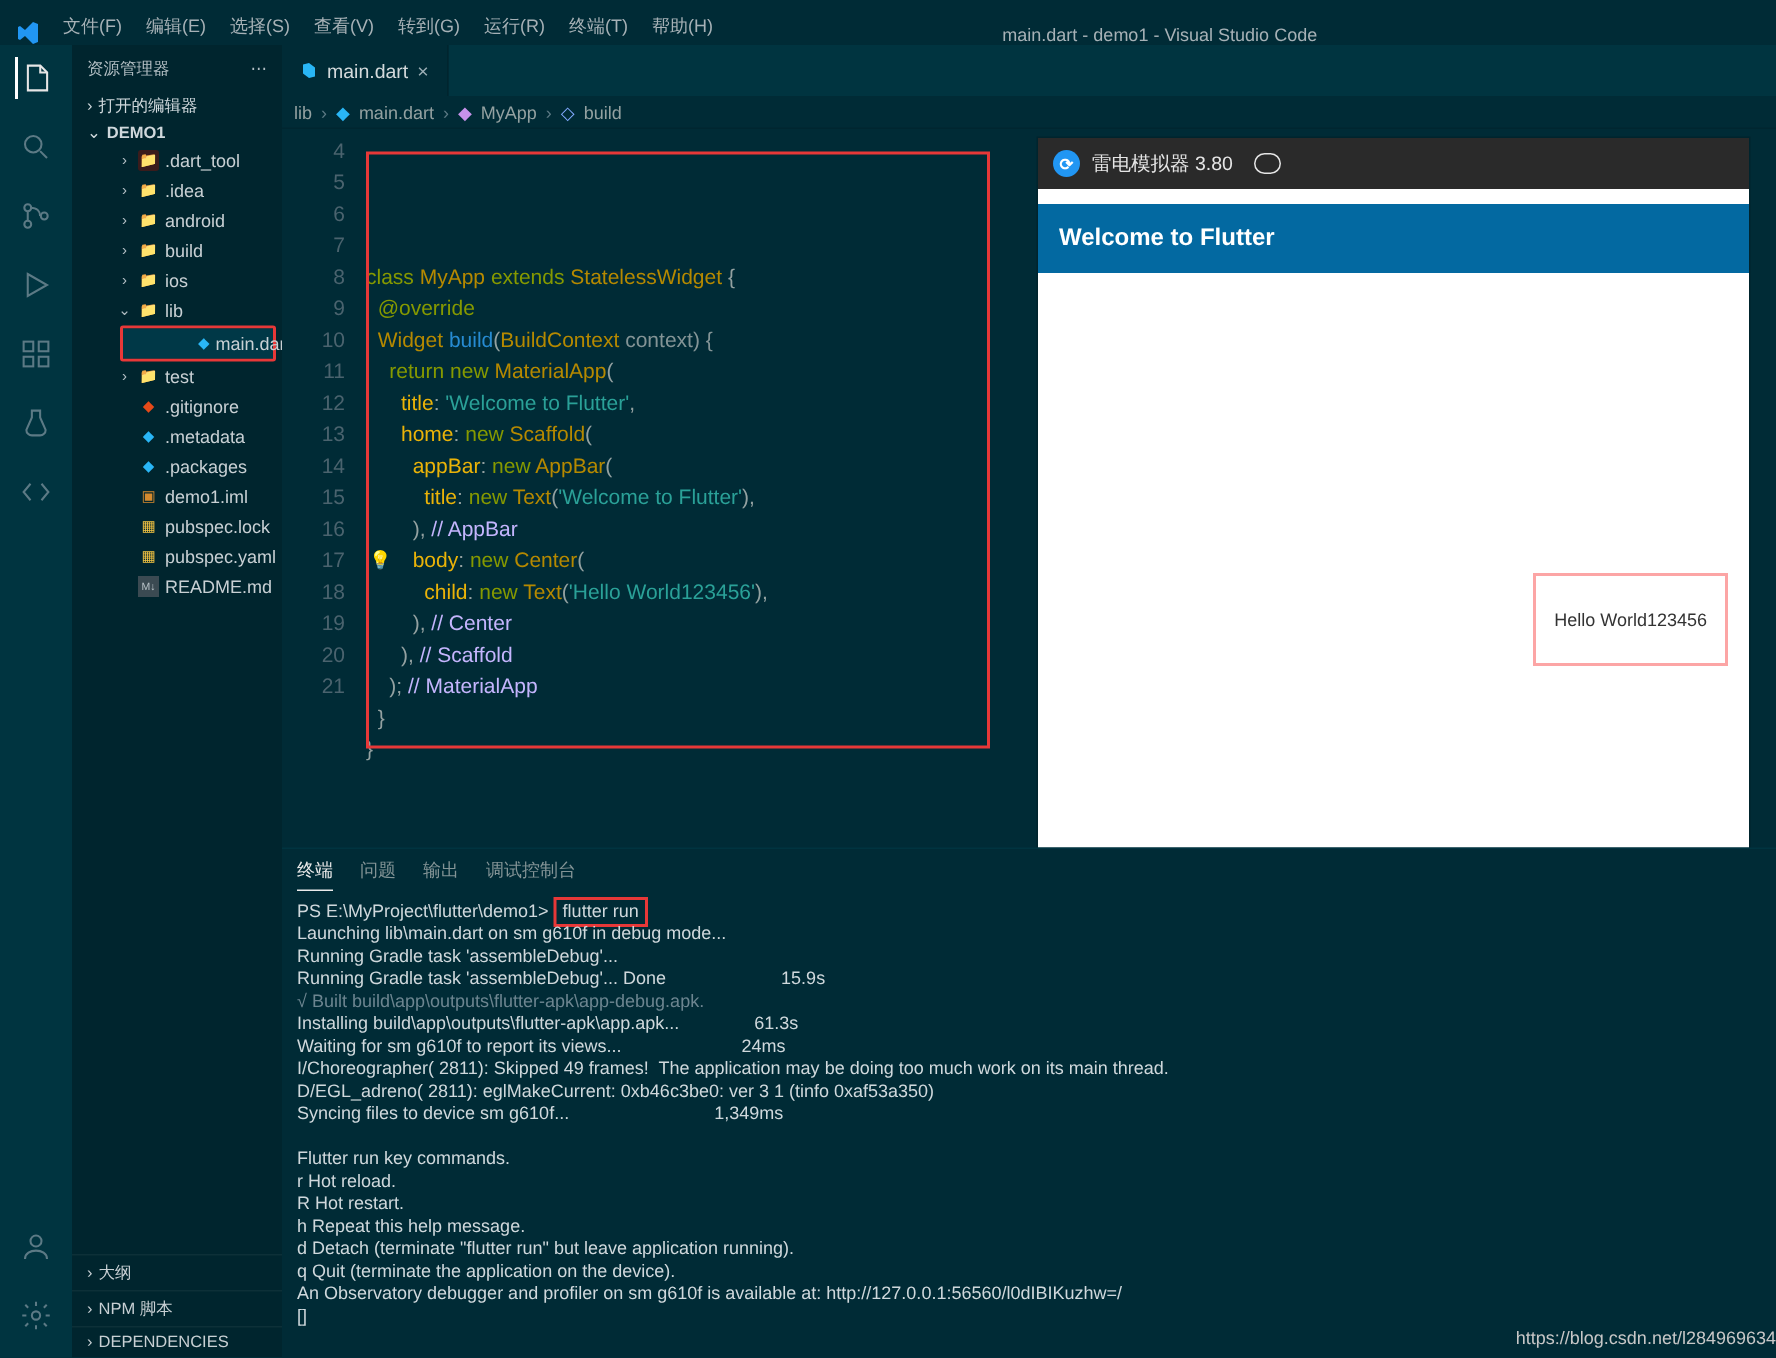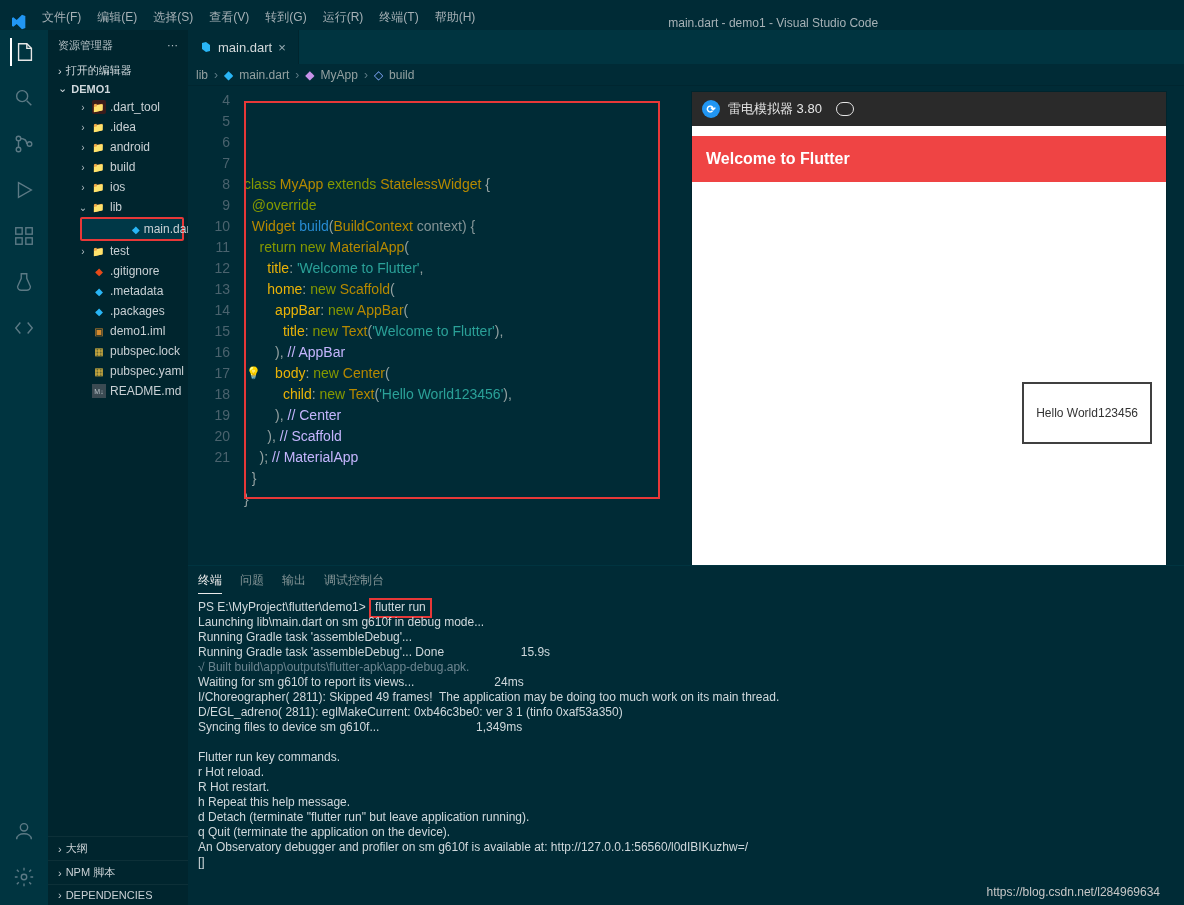--- a/index.html
+++ b/index.html
@@ -65,24 +65,24 @@
 .panel-tabs span { padding-bottom:4px; color:#839496; cursor:pointer; }
 .panel-tabs span.active { color:#eaeaea; border-bottom:1px solid #eaeaea; }
 .terminal-body { flex:1; padding:6px 10px; color:#cfd8dc; overflow:hidden; line-height:15px; position:relative; }
 .term-line { white-space:pre; }
 .term-dim { color:#6c8590; }
 .cmd-hl { border:2px solid #e73838; padding:0 4px 2px; }
 .emulator { position:absolute; top:92px; right:18px; width:474px; height:480px; background:#fff; color:#333; box-shadow:0 0 0 1px rgba(0,0,0,.15); font-family:"Microsoft YaHei",sans-serif; }
 .emu-title { height:34px; background:#2a2a2a; color:#e6e6e6; display:flex; align-items:center; padding:0 10px; font-size:13px; gap:8px; }
 .emu-title .emu-logo { width:18px; height:18px; background:#2196f3; border-radius:50%; display:inline-flex; align-items:center; justify-content:center; color:#fff; font-size:11px; font-weight:bold; }
 .emu-title .emu-chip { margin-left:6px; width:18px; height:14px; border:1.5px solid #e6e6e6; border-radius:8px; display:inline-block; position:relative; }
-.emu-appbar { height:46px; background:#ef4444; color:#fff; display:flex; align-items:center; padding:0 14px; font-size:16px; font-weight:600; margin-top:10px; }
+.emu-appbar { height:46px; background:#0369a1; color:#fff; display:flex; align-items:center; padding:0 14px; font-size:16px; font-weight:600; margin-top:10px; }
 .emu-body { position:relative; height:390px; background:#fff; }
-.emu-body-text { position:absolute; right:14px; top:200px; border:2px solid #404040; padding:22px 12px; font-size:12px; color:#333; }
-.watermark { position:absolute; bottom:6px; right:24px; color:#c7c7c7; font-size:12px; font-family:sans-serif; }
+.emu-body-text { position:absolute; right:14px; top:200px; border:2px solid #fca5a5; padding:22px 12px; font-size:12px; color:#333; }
+.watermark { position:absolute; bottom:6px; right:0; color:#c7c7c7; font-size:12px; font-family:sans-serif; }
 svg { display:block; }
 </style>
 </head>
 <body>
 
 <div class="title-bar">
   <div class="logo">
     <svg width="16" height="16" viewBox="0 0 24 24">
         <path fill="#2196f3" d="M23 3l-5-2-8 8-5-4-2 1v12l2 1 5-4 8 8 5-2V3z"></path>
       </svg>
@@ -344,20 +344,21 @@
       <span>问题</span>
       <span>输出</span>
       <span>调试控制台</span>
     </div>
   <div class="terminal-body" id="terminal">
       <div class="term-line">PS E:\MyProject\flutter\demo1&gt; <span class="cmd-hl">flutter run</span></div>
       <div class="term-line">Launching lib\main.dart on sm g610f in debug mode...</div>
       <div class="term-line">Running Gradle task 'assembleDebug'...</div>
       <div class="term-line">Running Gradle task 'assembleDebug'... Done                       15.9s</div>
       <div class="term-line term-dim">√ Built build\app\outputs\flutter-apk\app-debug.apk.</div>
+      <div class="term-line">Installing build\app\outputs\flutter-apk\app.apk...               61.3s</div>
       <div class="term-line">Waiting for sm g610f to report its views...                        24ms</div>
       <div class="term-line">I/Choreographer( 2811): Skipped 49 frames!  The application may be doing too much work on its main thread.</div>
       <div class="term-line">D/EGL_adreno( 2811): eglMakeCurrent: 0xb46c3be0: ver 3 1 (tinfo 0xaf53a350)</div>
       <div class="term-line">Syncing files to device sm g610f...                             1,349ms</div>
       <div class="term-line">&nbsp;</div>
       <div class="term-line">Flutter run key commands.</div>
       <div class="term-line">r Hot reload.</div>
       <div class="term-line">R Hot restart.</div>
       <div class="term-line">h Repeat this help message.</div>
       <div class="term-line">d Detach (terminate "flutter run" but leave application running).</div>

